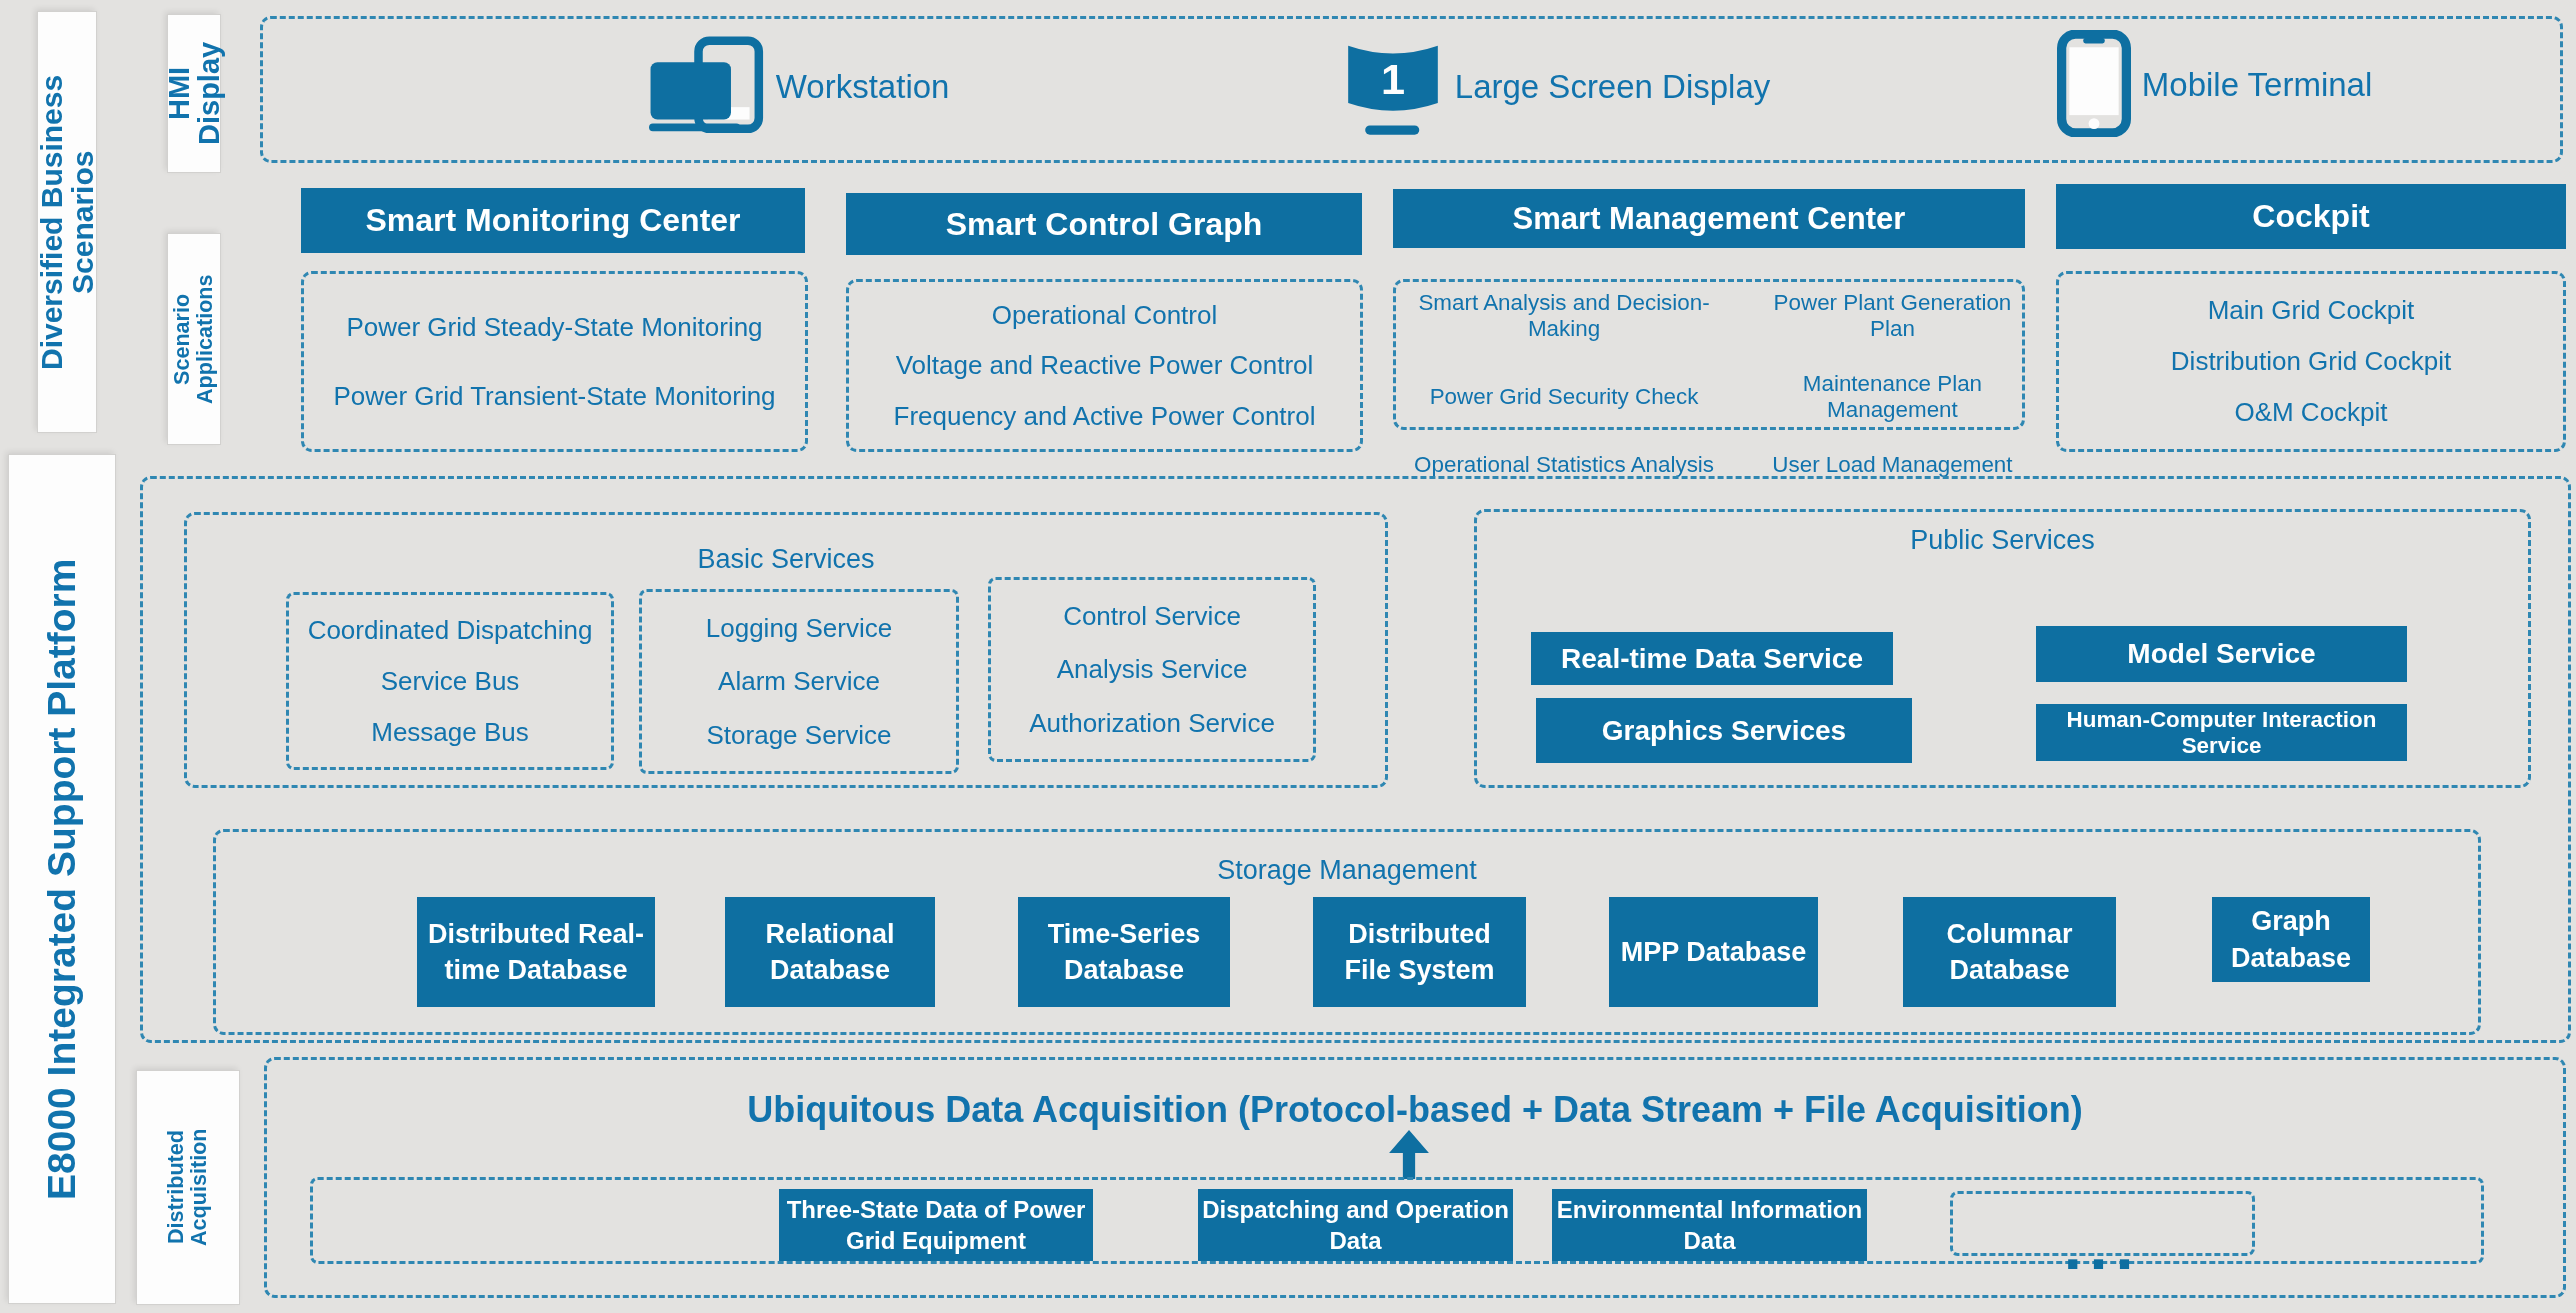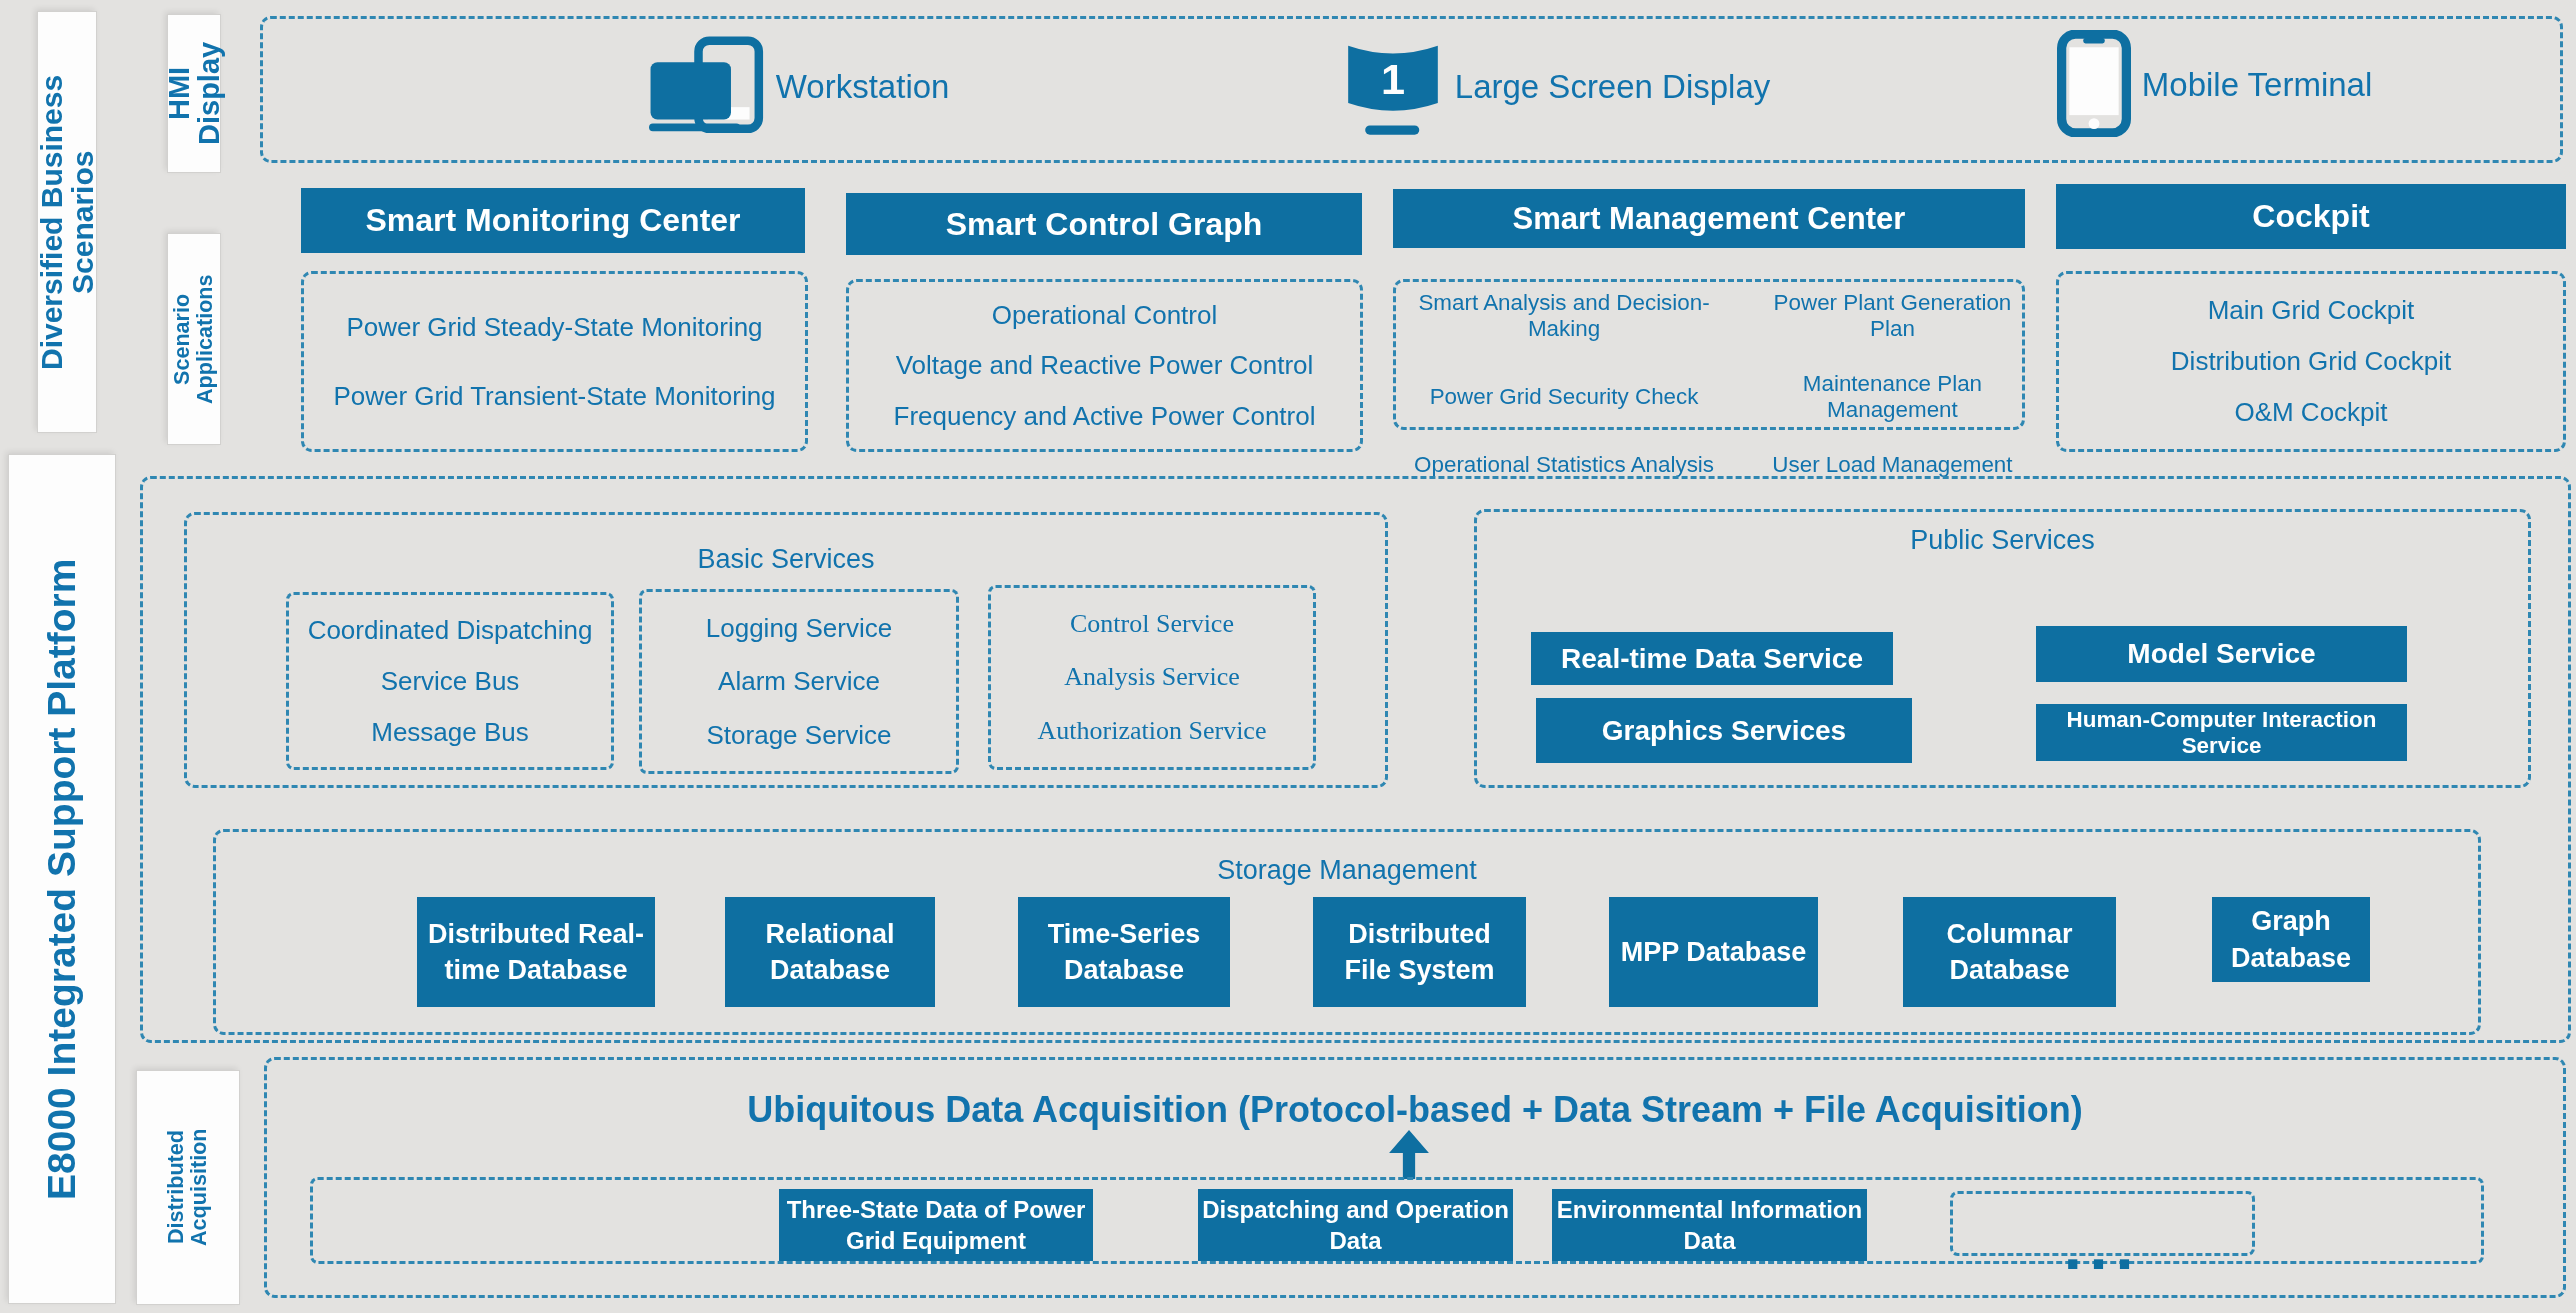--- a/index.html
+++ b/index.html
@@ -122,21 +122,21 @@
     <div class="abs dashed-thin col" style="left:99px;top:77px;width:328px;height:178px;padding:9.3px 3.1px;">
       <span class="item">Coordinated Dispatching</span>
       <span class="item">Service Bus</span>
       <span class="item">Message Bus</span>
     </div>
     <div class="abs dashed-thin col" style="left:452px;top:74px;width:320px;height:185px;padding:9.3px 3.1px;">
       <span class="item">Logging Service</span>
       <span class="item">Alarm Service</span>
       <span class="item">Storage Service</span>
     </div>
-    <div class="abs dashed-thin col" style="left:801px;top:70px;width:328px;height:185px;padding:9.3px 3.1px;font-family:Liberation Serif, serif;">
+    <div class="abs dashed-thin col" style="left:801px;top:62px;width:328px;height:185px;padding:9.3px 3.1px;">
       <span class="item">Control Service</span>
       <span class="item">Analysis Service</span>
       <span class="item">Authorization Service</span>
     </div>
   </div>
 
   <div class="abs dashed" style="left:1474px;top:509px;width:1057px;height:279px;">
     <div class="sectitle" style="top:13px;">Public Services</div>
     <div class="abs fill svcl" style="left:54px;top:120px;width:362px;height:53px;">Real-time Data Service</div>
     <div class="abs fill svcl" style="left:559px;top:114px;width:371px;height:56px;">Model Service</div>

